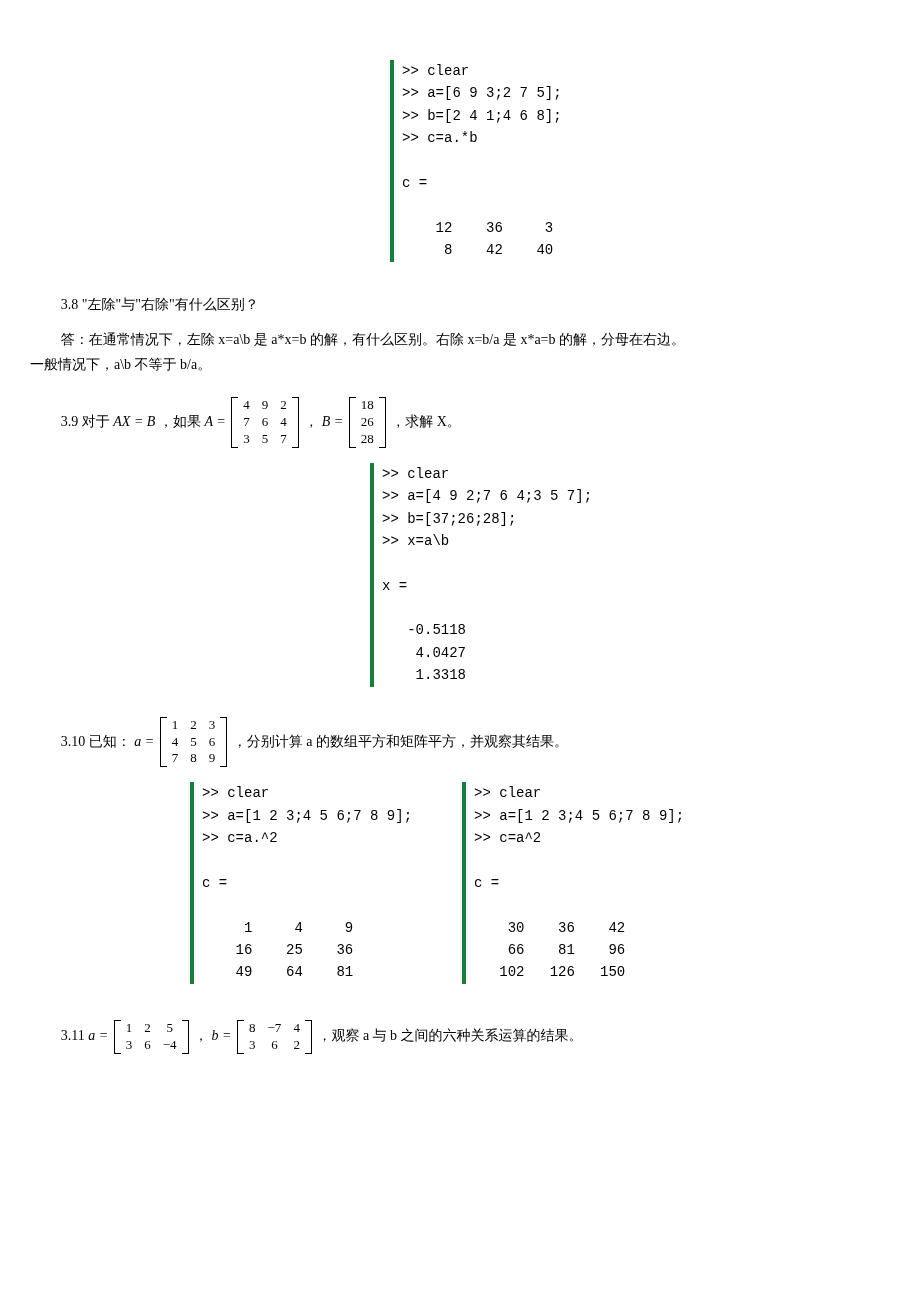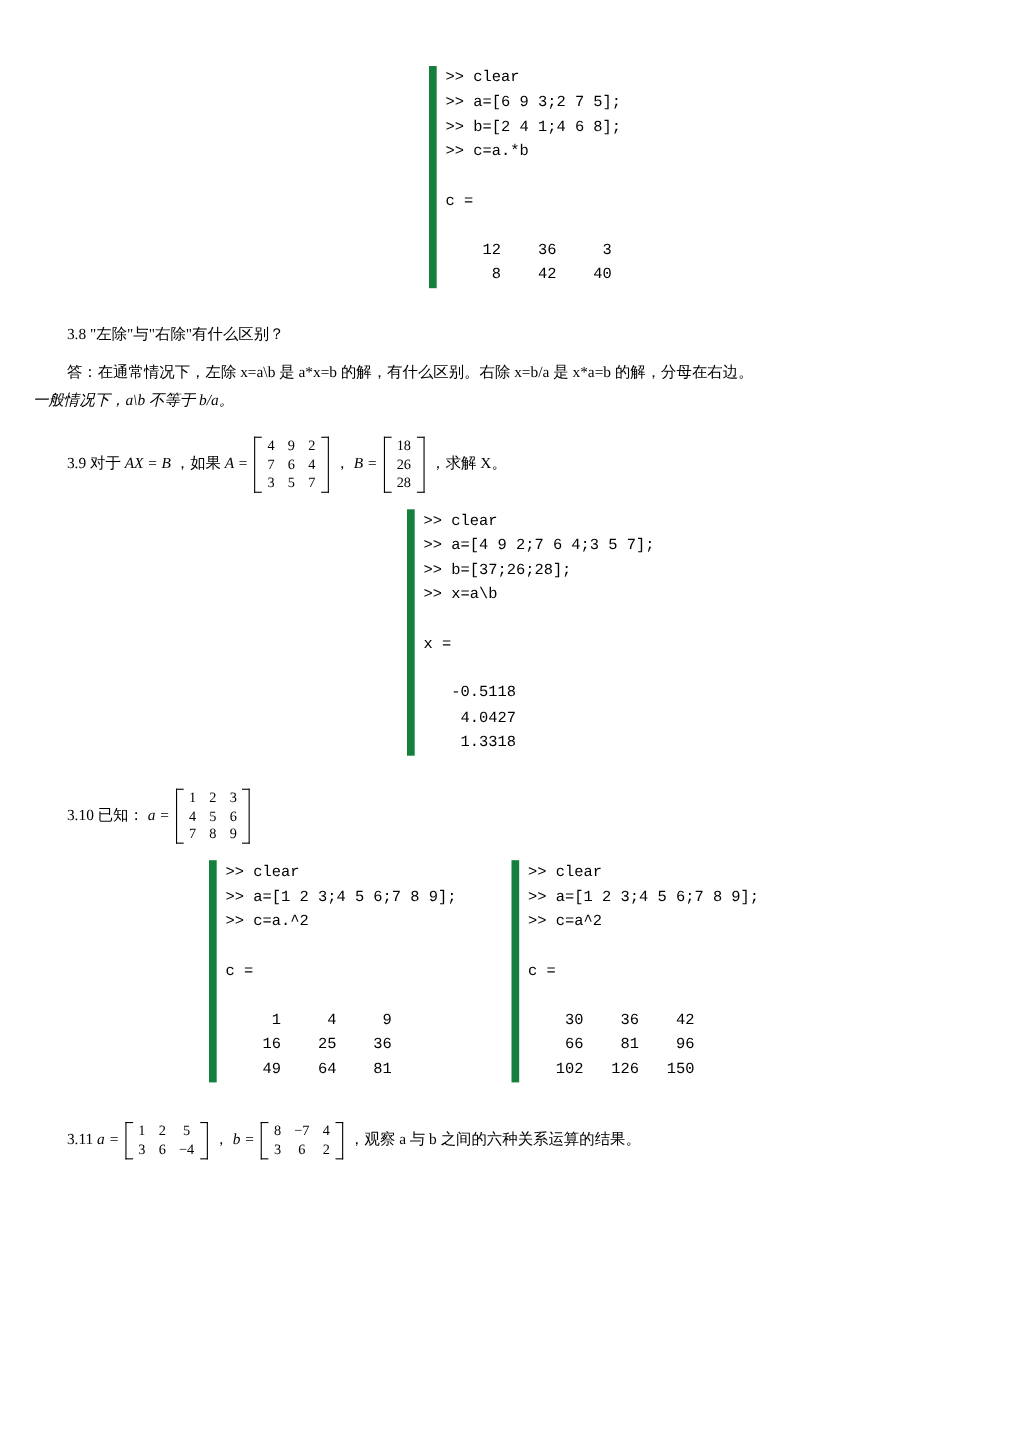--- a/index.html
+++ b/index.html
@@ -9,21 +9,21 @@
     font-size: 14px;
     line-height: 1.8;
     color: #000;
     background: #fff;
     width: 920px;
     box-sizing: border-box;
   }
   .code-block {
     font-family: "Courier New", monospace;
     font-size: 14px;
-    border-left: 7px solid #15803d;
+    border-left: 4px solid #15803d;
     padding-left: 8px;
     line-height: 1.6;
     white-space: pre;
     display: inline-block;
     vertical-align: top;
   }
   .center-code {
     margin-left: 360px;
     margin-bottom: 30px;
   }
@@ -32,21 +32,20 @@
     margin-bottom: 30px;
     margin-top: 15px;
   }
   .para {
     text-indent: 2.2em;
     margin: 0;
   }
   .no-indent {
     text-indent: 0;
     margin: 0;
-    font-style: italic;
   }
   .q {
     margin-top: 25px;
     margin-bottom: 10px;
   }
   .math {
     font-family: "Times New Roman", serif;
     font-style: italic;
   }
   .matrix {
@@ -176,20 +175,21 @@
             <td>5</td>
             <td>6</td>
           </tr>
     <tr>
             <td>7</td>
             <td>8</td>
             <td>9</td>
           </tr>
   </tbody>
       </table></span>
+  <span>，分别计算 a 的数组平方和矩阵平方，并观察其结果。</span>
 </div>
 
 <div class="dual">
   <div class="code-block">&gt;&gt; clear
 &gt;&gt; a=[1 2 3;4 5 6;7 8 9];
 &gt;&gt; c=a.^2
 
 c =
 
      1     4     9

